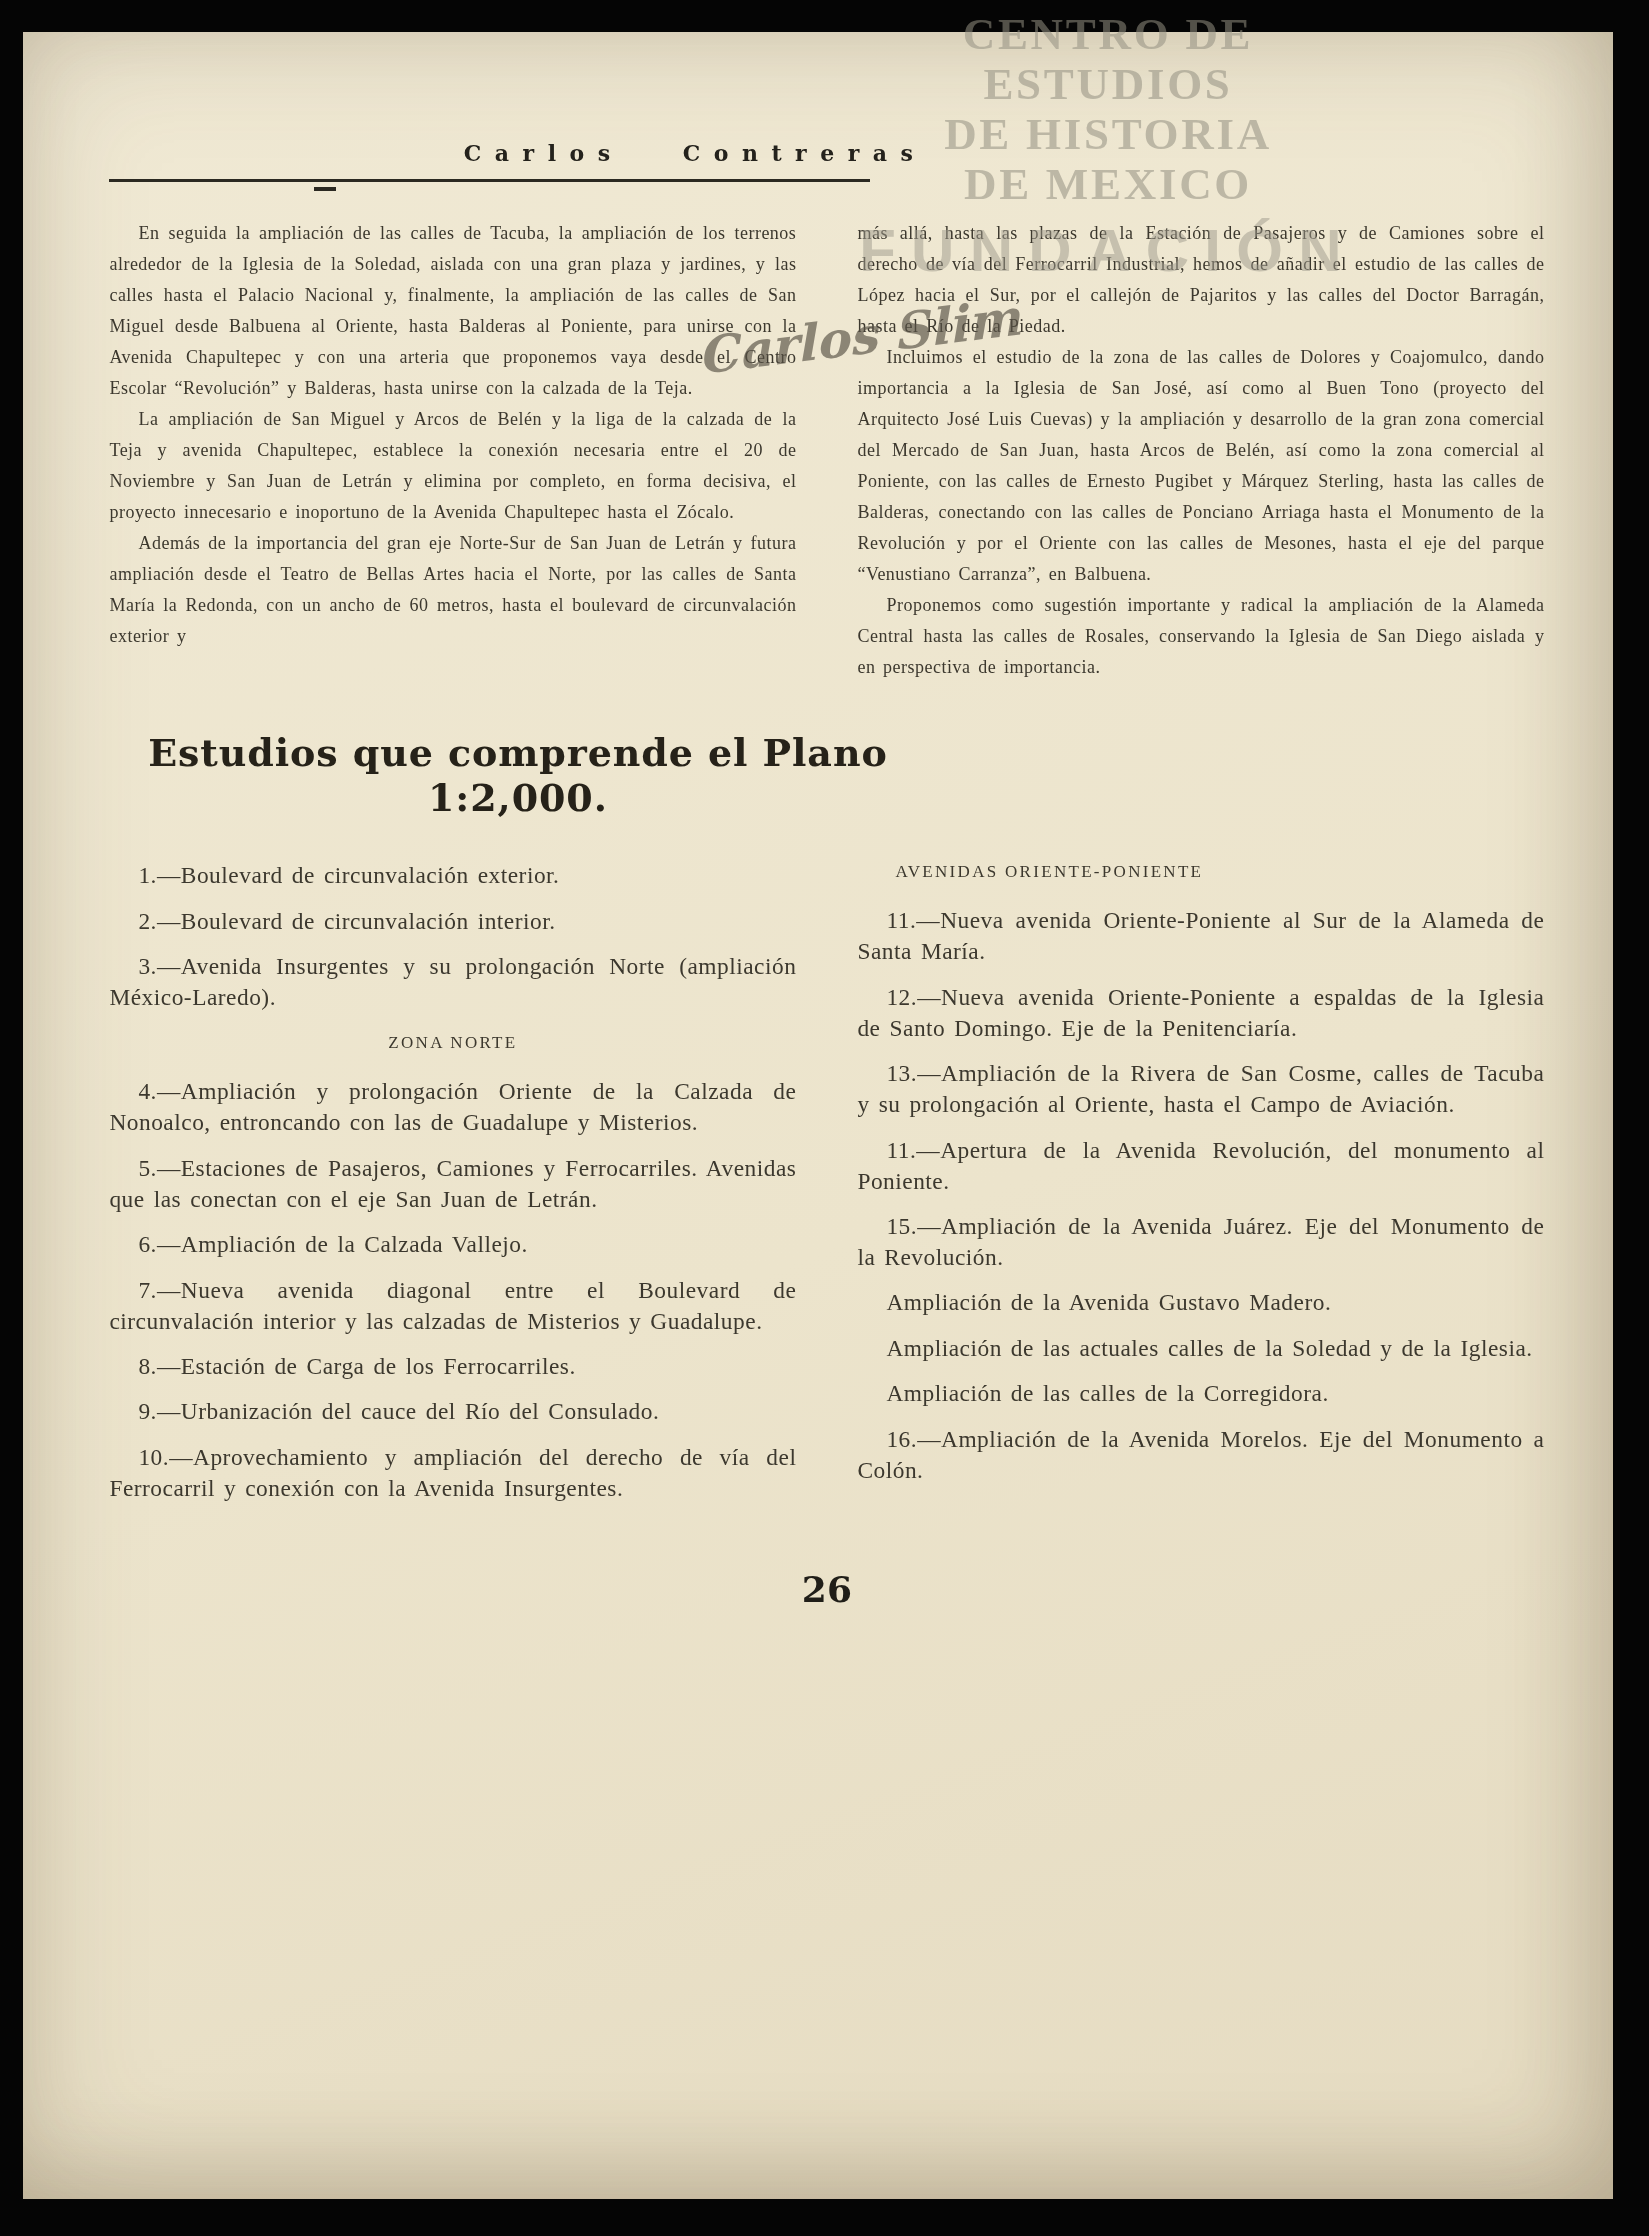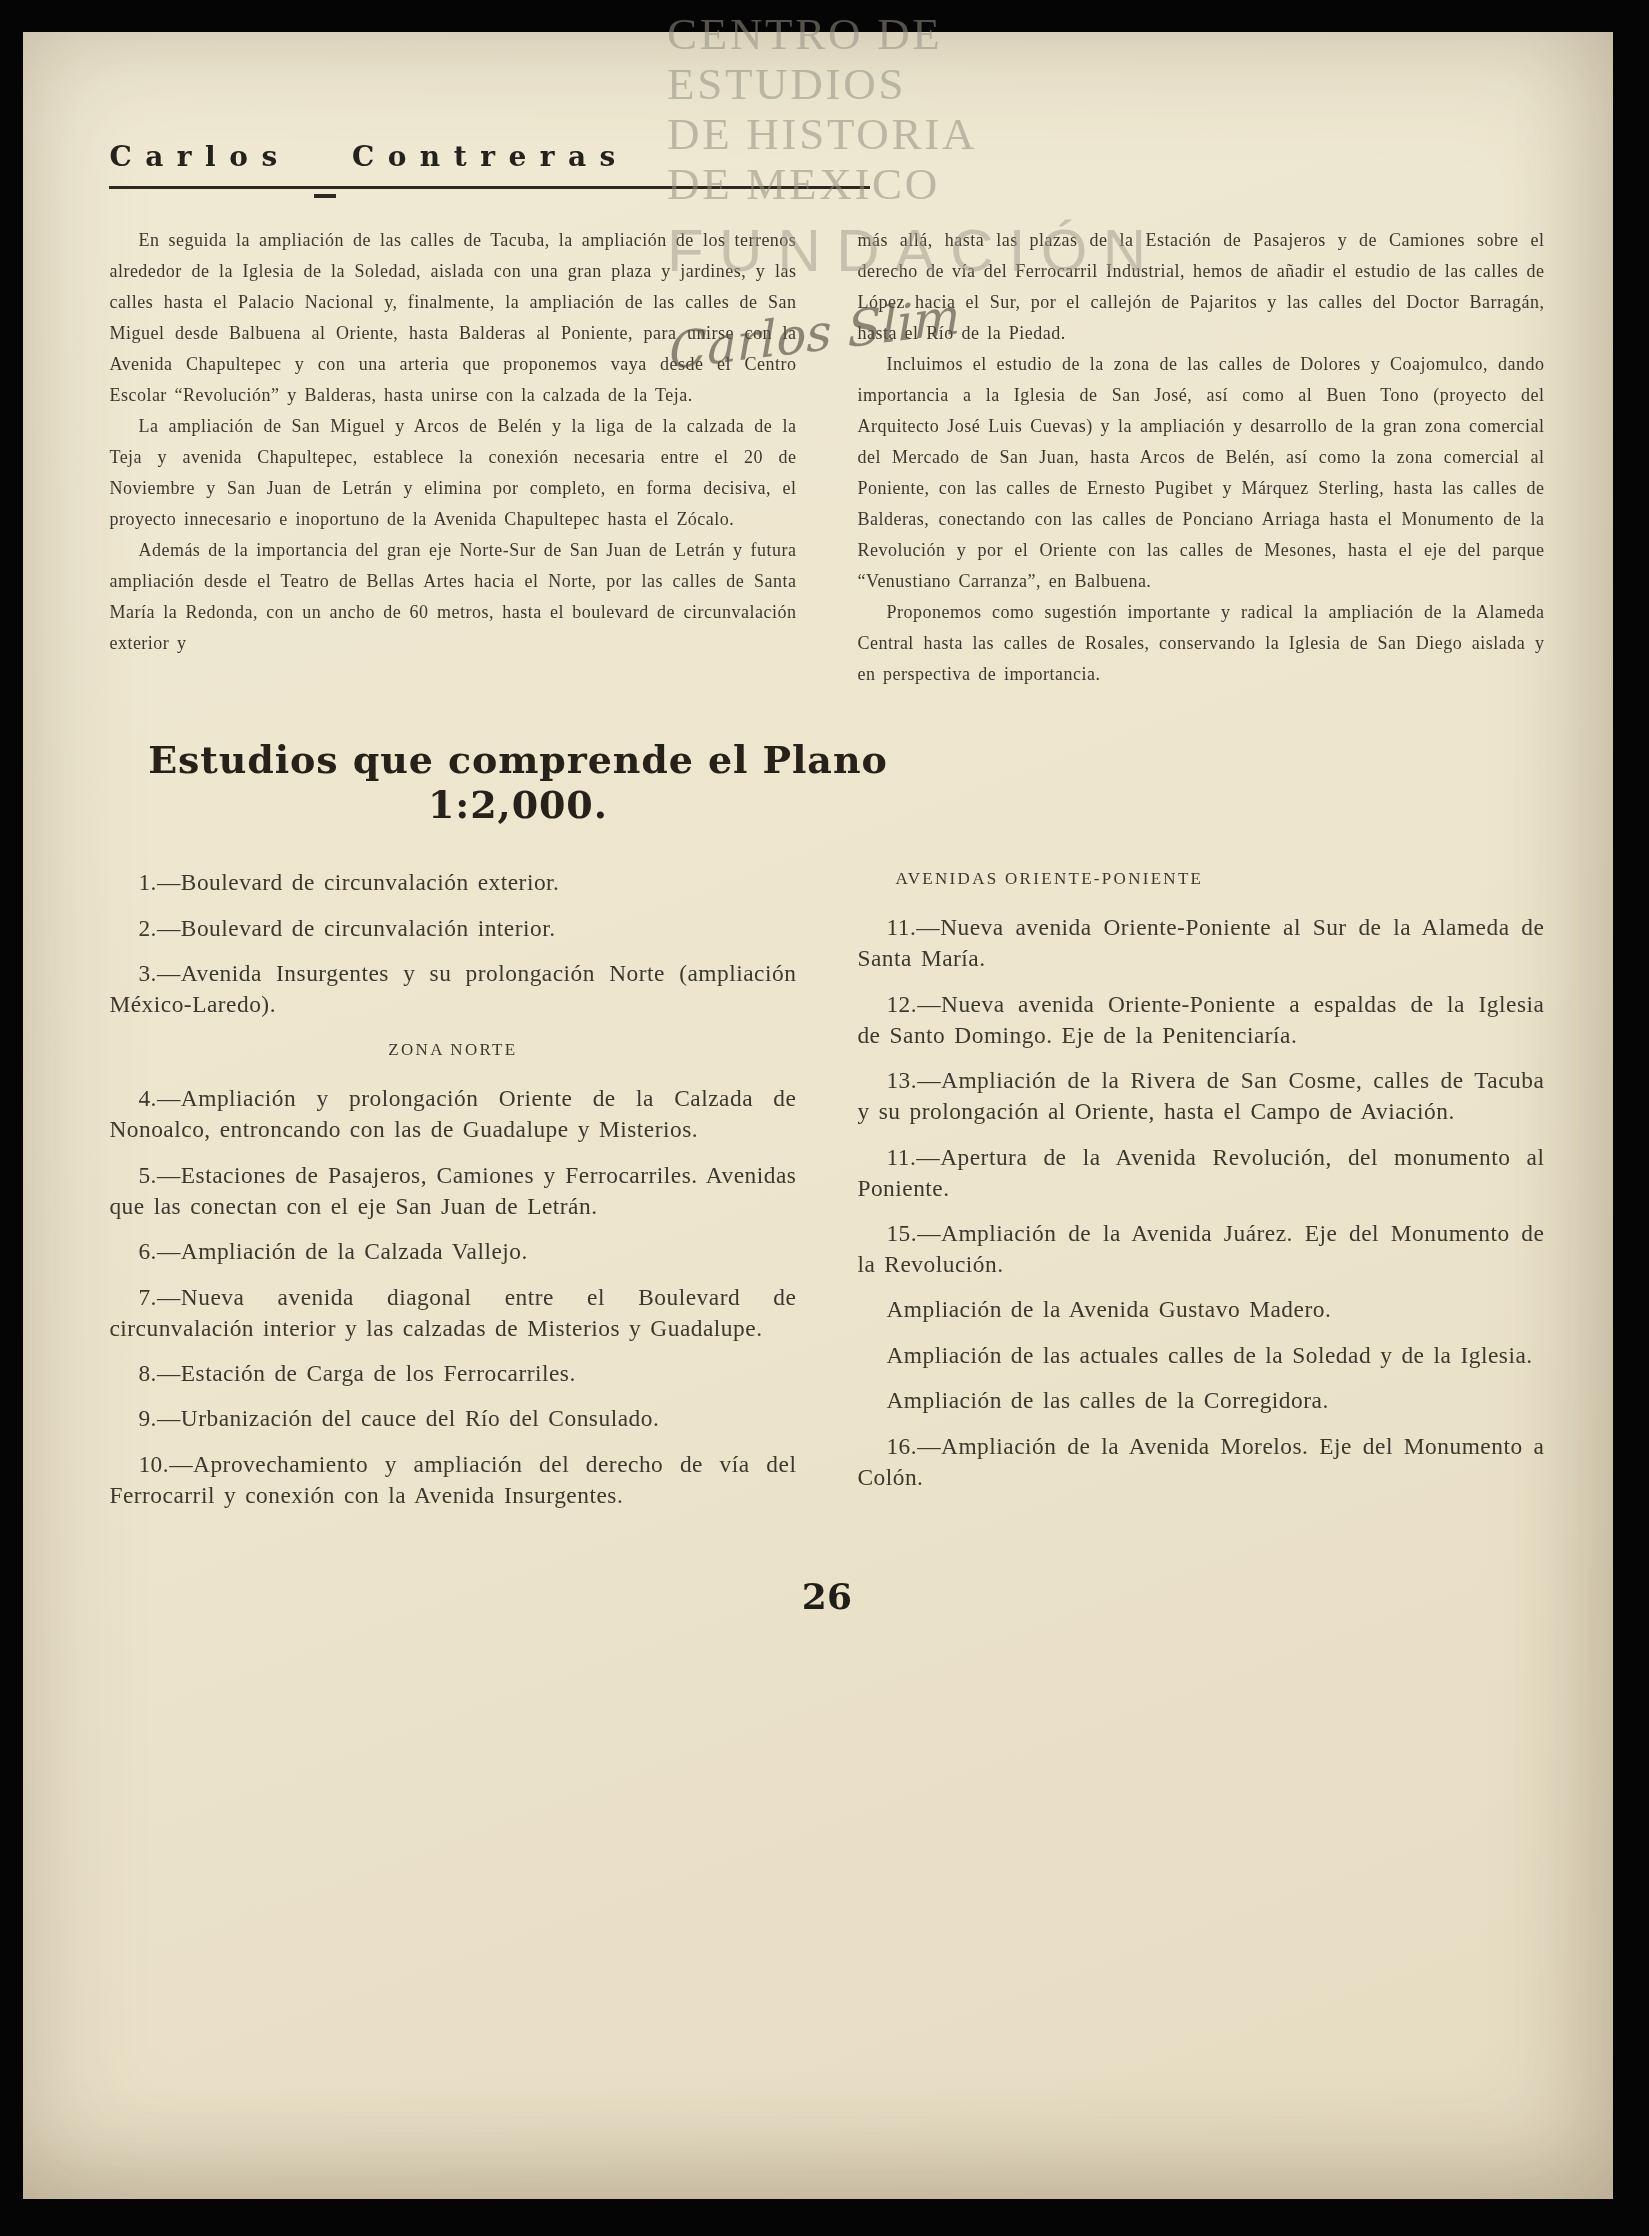--- a/index.html
+++ b/index.html
@@ -20,23 +20,23 @@
     width: 1590px; height: 2167px;
     background: linear-gradient(160deg, #f0e9d4 0%, #ece4cc 55%, #e5dbc1 100%);
     box-shadow: inset 0 0 126px rgba(92,74,44,0.22), inset -22.5px -31.5px 81px rgba(80,62,35,0.15);
     padding: 0 69px 0 86px;
     color: #3b372d;
   }
 
   .running-head { margin-top: 108px; width: 817px; }
   .title {
     font-family: "DejaVu Serif", serif;
-    font-size: 28px; font-weight: bold;
+    font-size: 22px; font-weight: bold;
     letter-spacing: 13.5px; word-spacing: 38px;
-    text-align: left; color: #24221c; margin: 0;
+    text-align: right; color: #24221c; margin: 0;
   }
   .head-rule { width: 761px; height: 3.6px; background: #2b2921; margin-top: 12.6px; }
   .head-tick { width: 21.6px; height: 4.5px; background: #2b2921; margin: 4.5px 0 0 205px; }
 
   .columns { display: flex; gap: 61px; }
   .body-columns { margin-top: 27px; }
   .col { width: 687px; }
 
   .body-par {
     font-size: 18px; line-height: 31px;
@@ -69,22 +69,22 @@
 
   .page-number {
     width: 100%; text-align: center;
     font-family: "DejaVu Serif", serif;
     font-size: 36px; font-weight: bold;
     margin-top: 50px; color: #201e18;
   }
 
   .watermark {
     position: absolute; top: 9px; right: 101px;
-    width: 882px; text-align: left;
-    z-index: 6; pointer-events: none;
+    width: 882px; text-align: center;
+    z-index: 6; pointer-events: none; font-weight: bold;
   }
   .wm-line {
     font-family: "Liberation Serif", serif;
     font-size: 45px; line-height: 50px; letter-spacing: 2.7px;
     color: rgba(148,144,130,0.55);
   }
   .wm-foundation {
     font-family: "Liberation Sans", sans-serif;
     font-size: 60px; letter-spacing: 15.3px;
     margin-top: 7.2px; color: rgba(158,153,140,0.5);

